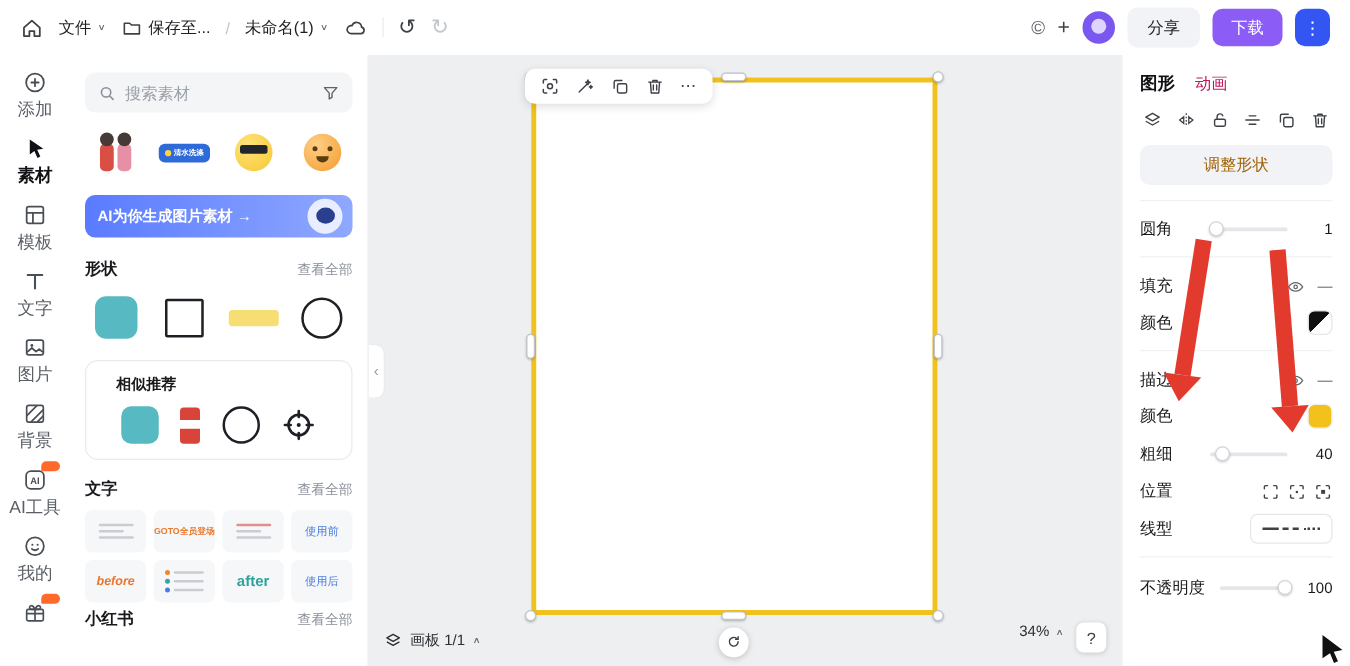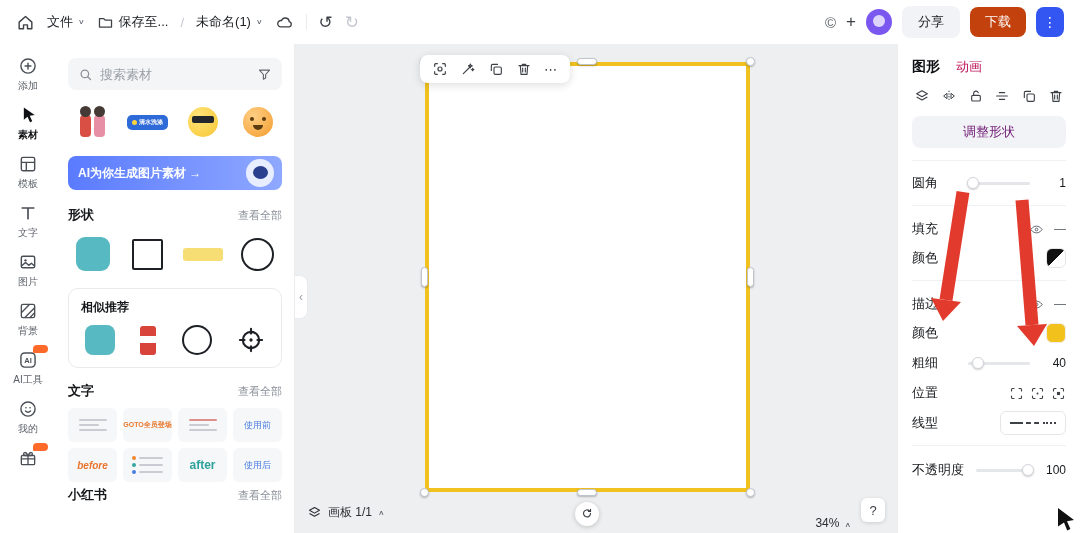--- a/index.html
+++ b/index.html
@@ -11,29 +11,29 @@
 .tb-left{display:flex;align-items:center;gap:12px}
 .tb-right{margin-left:auto;display:flex;align-items:center;gap:10px}
 .tb-item{display:flex;align-items:center;gap:5px;color:#1c1f23;cursor:pointer;white-space:nowrap}
 .caret{font-size:9px;color:#61676f;transform:scaleY(.75);display:inline-block}
 .slash{color:#c2c6cc;font-size:13px}
 .tb-divider{width:1px;height:16px;background:#e9ebef}
 .glyph-undo{font-size:17px;color:#3e4146}
 .glyph-redo{font-size:17px;color:#c3c7cd}
 .copy-glyph{font-size:15px;color:#5f646b;border:0}
 .btn-share{background:#f1f3f6;border-radius:8px;padding:7px 16px;font-size:13px;color:#1c1f23;cursor:pointer}
-.btn-download{background:#c2410c;color:#fff;border-radius:8px;padding:6px 15px;font-size:13px;cursor:pointer}
+.btn-download{background:#8b5cf6;color:#fff;border-radius:8px;padding:6px 15px;font-size:13px;cursor:pointer}
 .btn-more{background:#3356F2;color:#fff;border-radius:8px;width:28px;height:30px;display:flex;align-items:center;justify-content:center;font-size:14px;cursor:pointer}
 .plus-glyph{font-size:17px;color:#3e4146;cursor:pointer}
 .avatar{width:26px;height:26px;border-radius:50%;background:#7a58f0;position:relative;cursor:pointer}
 .avatar:after{content:"";position:absolute;left:7px;top:6px;width:12px;height:12px;border-radius:50%;background:rgba(255,255,255,.75)}
 
 .rail{position:absolute;top:44px;left:0;width:56px;bottom:0;background:#fff;display:flex;flex-direction:column;align-items:center;padding-top:6px;gap:1px;z-index:5}
 .rail-item{width:50px;display:flex;flex-direction:column;align-items:center;gap:3px;padding:6px 0 5px;color:#4a4e55;cursor:pointer;position:relative}
-.rail-item .lbl{font-size:10px;color:#5a5f67}
+.rail-item .lbl{font-size:14px;color:#5a5f67}
 .rail-item.active{color:#101114}
 .rail-item.active .lbl{color:#101114;font-weight:bold}
 .rail-badge{position:absolute;top:1px;right:5px;width:15px;height:8px;background:#ff6a2b;border-radius:4px 4px 4px 1px}
 
 .panel{position:absolute;top:44px;left:56px;width:239px;bottom:0;background:#fff;border-right:1px solid #ececef;padding:14px 12px;overflow:hidden}
 .search{height:32px;background:#f4f5f7;border-radius:8px;display:flex;align-items:center;padding:0 10px;gap:7px;color:#8a8f99}
 .search input{border:0;background:transparent;outline:0;flex:1;font-size:13px;color:#14532d;min-width:0}
 .search input::placeholder{color:#9aa0a8}
 .stickers{display:flex;gap:6px;margin-top:10px}
 .sticker{flex:1;height:44px;border-radius:6px;display:flex;align-items:center;justify-content:center;gap:3px;cursor:pointer}
@@ -53,21 +53,21 @@
 .astro:after{content:"";position:absolute;left:7px;top:7px;width:15px;height:13px;border-radius:50%;background:#2b3f8f}
 .sec-head{display:flex;align-items:center;justify-content:space-between;margin-top:16px}
 .sec-title{font-size:13px;font-weight:bold;color:#17191c}
 .view-all{font-size:11px;color:#8b909a;cursor:pointer}
 .shape-row{display:flex;gap:6px;margin-top:8px;align-items:center}
 .shape-cell{flex:1;height:44px;display:flex;align-items:center;justify-content:center;cursor:pointer}
 .sq-teal{width:34px;height:34px;border-radius:9px;background:#57b9c1}
 .sq-line{width:31px;height:31px;border:2px solid #1d2025;border-radius:2px}
 .bar-yellow{width:40px;height:13px;border-radius:3px;background:#f6dd74}
 .circ-line{width:33px;height:33px;border:2px solid #1d2025;border-radius:50%}
-.similar-box{margin-top:12px;border:1px solid #e8eaed;border-radius:10px;padding:10px 12px 12px}
+.similar-box{margin-top:12px;border:1px solid #e8eaed;border-radius:10px;padding:10px 24px 12px}
 .similar-row{display:flex;align-items:center;justify-content:space-between;margin-top:9px;padding:0 4px}
 .sq-teal.small{width:30px;height:30px;border-radius:8px}
 .ketchup{width:16px;height:29px;background:#d8443a;border-radius:3px;position:relative;overflow:hidden}
 .ketchup:after{content:"";position:absolute;left:0;right:0;top:10px;height:7px;background:#fff}
 .circ-line.small{width:30px;height:30px}
 .text-grid{display:grid;grid-template-columns:repeat(4,1fr);gap:6px;margin-top:8px}
 .text-thumb{height:34px;background:#f6f7f9;border-radius:6px;display:flex;align-items:center;justify-content:center;overflow:hidden;cursor:pointer}
 .tt-goto{font-size:7px;font-weight:bold;color:#e87a2e;white-space:nowrap}
 .tt-blue{font-size:9px;font-weight:normal;color:#4a7de0;white-space:nowrap}
 .tt-script-o{font-size:10px;font-style:italic;font-weight:bold;color:#e8762e}
@@ -85,32 +85,32 @@
 .artboard{position:absolute;left:130px;top:18px;width:325px;height:430px;background:#fff;border:4px solid #f0c11f;cursor:move}
 .h-dot{position:absolute;width:9px;height:9px;border-radius:50%;background:#fff;border:1px solid #bfc4ca;box-shadow:0 1px 2px rgba(0,0,0,.25);z-index:3;cursor:nwse-resize}
 .h-pill-h{position:absolute;width:20px;height:7px;border-radius:4px;background:#fff;border:1px solid #bfc4ca;box-shadow:0 1px 2px rgba(0,0,0,.25);z-index:3;cursor:ns-resize}
 .h-pill-v{position:absolute;width:7px;height:20px;border-radius:4px;background:#fff;border:1px solid #bfc4ca;box-shadow:0 1px 2px rgba(0,0,0,.25);z-index:3;cursor:ew-resize}
 .float-toolbar{position:absolute;left:125px;top:11px;width:150px;height:28px;background:#fff;border-radius:8px;box-shadow:0 2px 8px rgba(0,0,0,.14);display:flex;align-items:center;justify-content:space-around;padding:0 6px;z-index:4;color:#3e4146}
 .ft-icon{cursor:pointer;display:flex;align-items:center;justify-content:center}
 .more-dots{font-size:13px;color:#3e4146;letter-spacing:1px}
 .rotate-handle{position:absolute;left:280px;top:458px;width:24px;height:24px;border-radius:50%;background:#fff;box-shadow:0 1px 5px rgba(0,0,0,.2);display:flex;align-items:center;justify-content:center;color:#3e4146;cursor:grab;z-index:3}
 .board-bar{position:absolute;left:12px;bottom:12px;display:flex;align-items:center;gap:6px;color:#2b2e33;font-size:12px;cursor:pointer}
 .board-caret{font-size:9px;color:#5f646b;transform:scaleY(.75)}
-.zoom{position:absolute;right:46px;bottom:3px;font-size:12px;color:#2b2e33;display:flex;gap:5px;align-items:flex-end;cursor:pointer}
+.zoom{position:absolute;right:46px;bottom:21px;font-size:12px;color:#2b2e33;display:flex;gap:5px;align-items:flex-end;cursor:pointer}
 .zoom .caret{font-size:9px}
 .help-box{position:absolute;right:12px;bottom:11px;width:24px;height:24px;background:#fff;border-radius:6px;box-shadow:0 1px 4px rgba(0,0,0,.14);display:flex;align-items:center;justify-content:center;font-size:13px;color:#3e4146;cursor:pointer}
 .collapse-tab{position:absolute;left:0;top:231px;width:13px;height:44px;background:#fff;border:1px solid #e9ebee;border-left:0;border-radius:0 8px 8px 0;display:flex;align-items:center;justify-content:center;color:#9aa0a8;font-size:12px;cursor:pointer}
 
 .props{position:absolute;top:44px;left:897px;width:183px;bottom:0;background:#fff;border-left:1px solid #eceef0;padding:14px 14px 0}
 .tabs{display:flex;gap:16px;align-items:baseline}
 .tab-active{font-size:14px;font-weight:bold;color:#101114;cursor:pointer}
 .tab{font-size:13px;color:#be185d;cursor:pointer}
 .icon-row{display:flex;justify-content:space-between;margin-top:12px;color:#3e4146;padding:0 2px}
 .icon-row span{cursor:pointer}
-.adjust-btn{margin-top:12px;height:32px;background:#f2f3f6;border-radius:8px;display:flex;align-items:center;justify-content:center;font-size:13px;color:#701a75;cursor:pointer}
+.adjust-btn{margin-top:12px;height:32px;background:#f2f3f6;border-radius:8px;display:flex;align-items:center;justify-content:center;font-size:13px;color:#a16207;cursor:pointer}
 .pdivider{height:1px;background:#f0f1f4;margin-top:12px}
 .prow{display:flex;align-items:center;margin-top:10px;font-size:13px;color:#17191c;height:20px}
 .prow.first{margin-top:12px}
 .phead{display:flex;align-items:center;margin-top:14px;font-size:13px;color:#17191c;height:18px}
 .phead .right-icons{margin-left:auto;display:flex;gap:10px;align-items:center;color:#61676f}
 .minus{font-size:12px;color:#61676f;cursor:pointer}
 .slider{width:62px;height:3px;background:#e4e6e9;border-radius:2px;position:relative;margin-left:auto;margin-right:10px;cursor:pointer}
 .slider.op{width:54px}
 .knob{position:absolute;top:50%;transform:translate(-50%,-50%);width:12px;height:12px;background:#fff;border:1px solid #d2d5da;border-radius:50%;box-shadow:0 1px 2px rgba(0,0,0,.2)}
 .pval{width:26px;text-align:right;font-size:12px;color:#17191c;margin-left:auto0}

